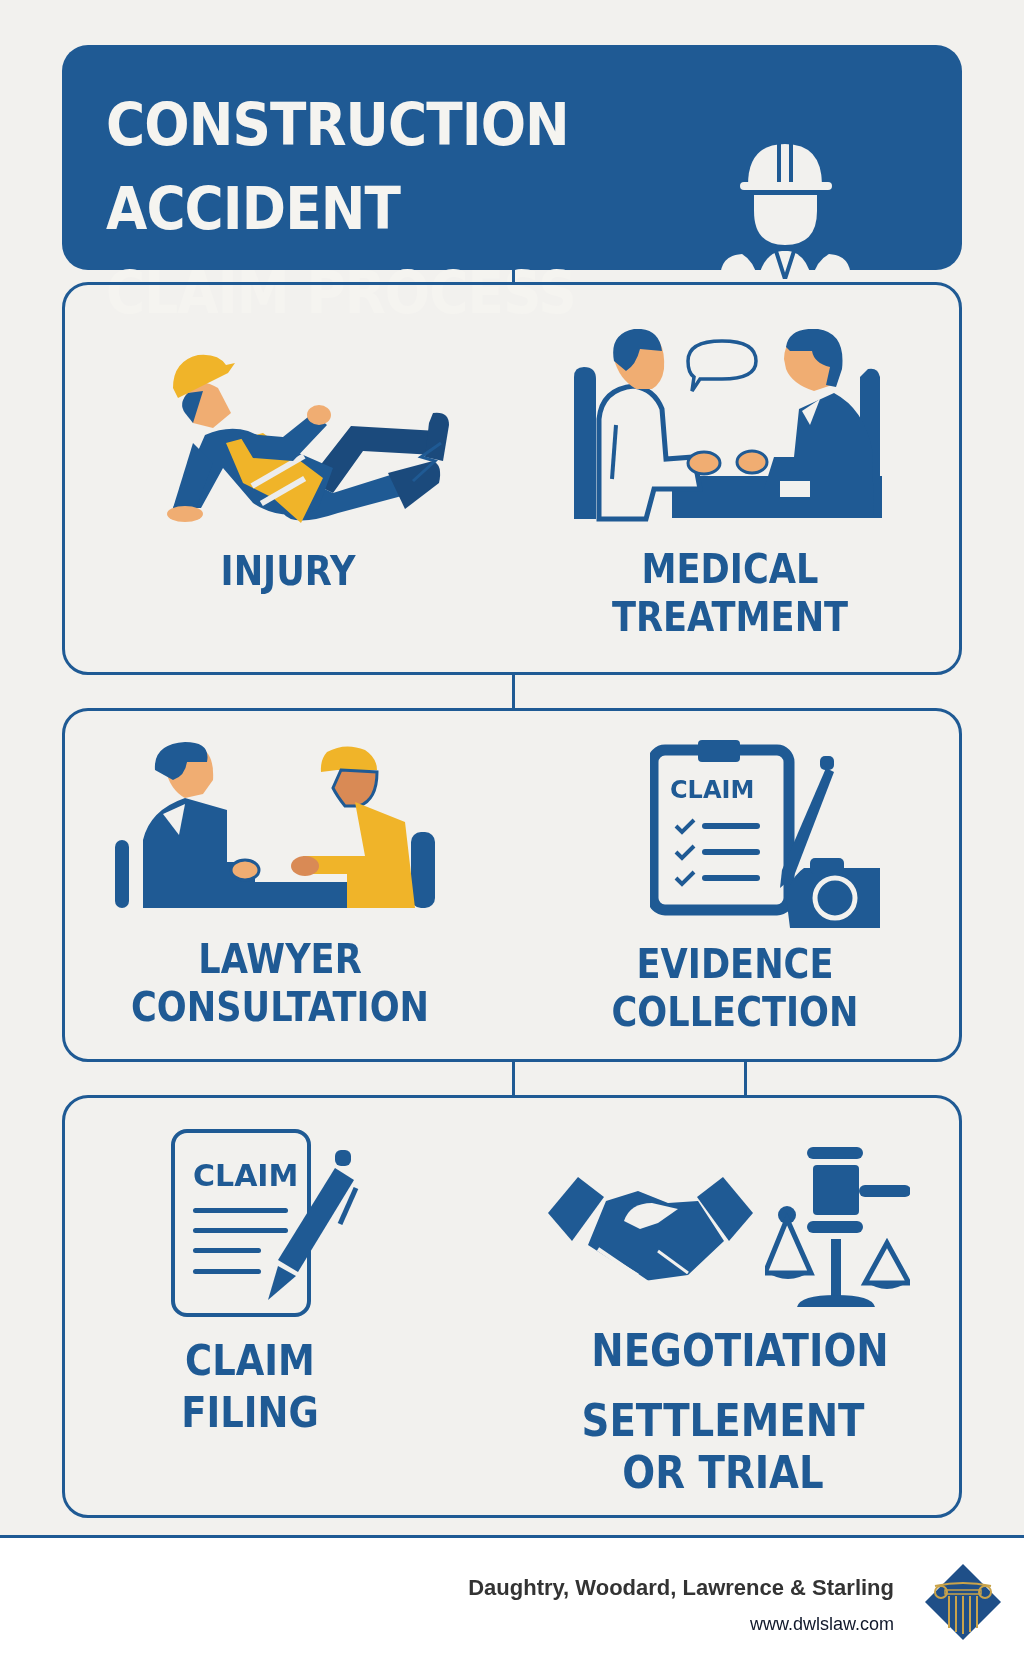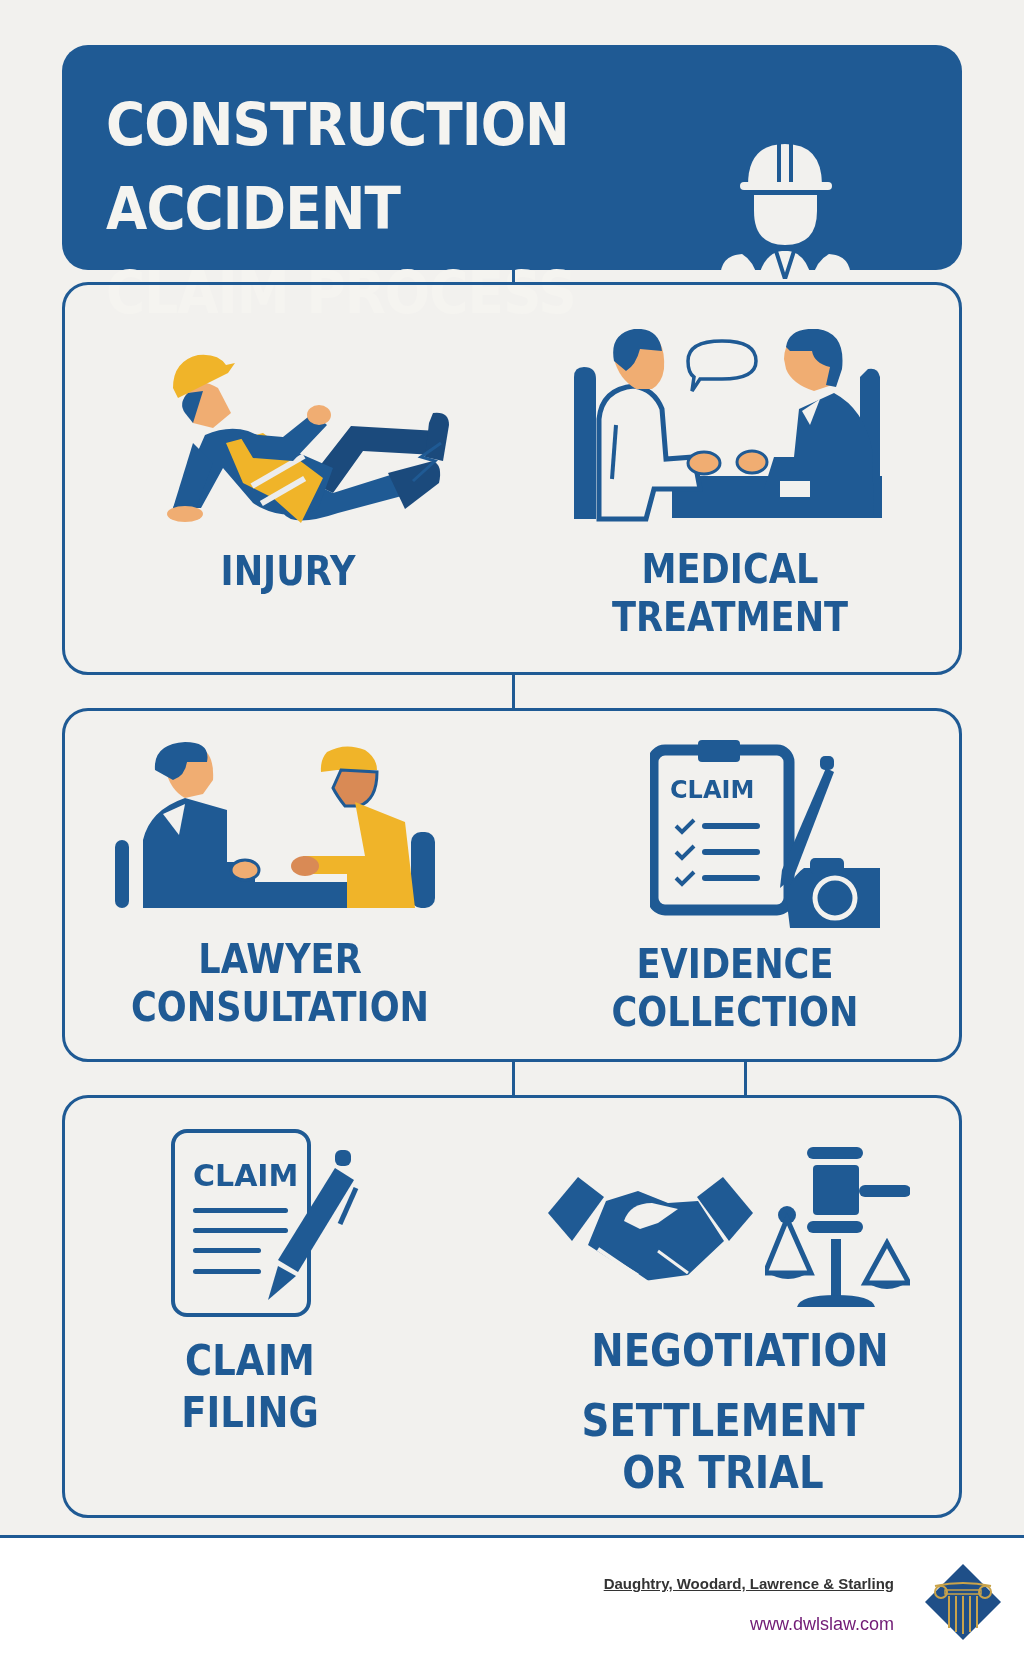--- a/index.html
+++ b/index.html
@@ -28,25 +28,25 @@
   }
   .label {
     color: #1f5a94; font-weight: bold; text-align: center;
     font-family: "DejaVu Sans", sans-serif;
     font-size: 40px; line-height: 48px;
     transform: scaleX(0.88);
   }
   .footer-rule { left: 0; top: 1535px; width: 1024px; height: 3px; background: #1f5a94; }
   .footer-bg { left: 0; top: 1538px; width: 1024px; height: 128px; background: #ffffff; }
   .firm-name {
-    right: 130px; top: 1575px; color: #333; font-weight: bold; font-size: 15px;
-    font-family: "Liberation Sans", sans-serif; text-align: right; text-decoration: underline;
+    right: 130px; top: 1575px; color: #333; font-weight: bold; font-size: 22px;
+    font-family: "Liberation Sans", sans-serif; text-align: right;
   }
   .firm-url {
-    right: 130px; top: 1614px; color: #701a75; font-size: 18px;
+    right: 130px; top: 1614px; color: #0f172a; font-size: 18px;
     font-family: "Liberation Sans", sans-serif; text-align: right;
   }
   .logo { left: 923px; top: 1562px; width: 80px; height: 80px; }
   svg { display: block; }
 </style>
 </head>
 <body>
 
 <div class="abs header">
   <div class="abs title">

